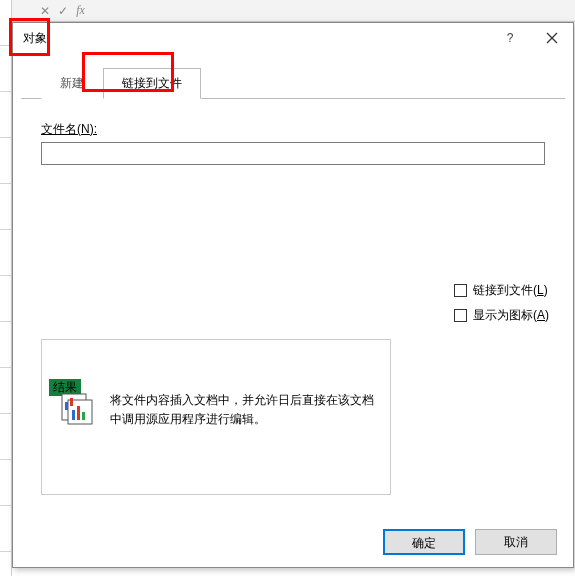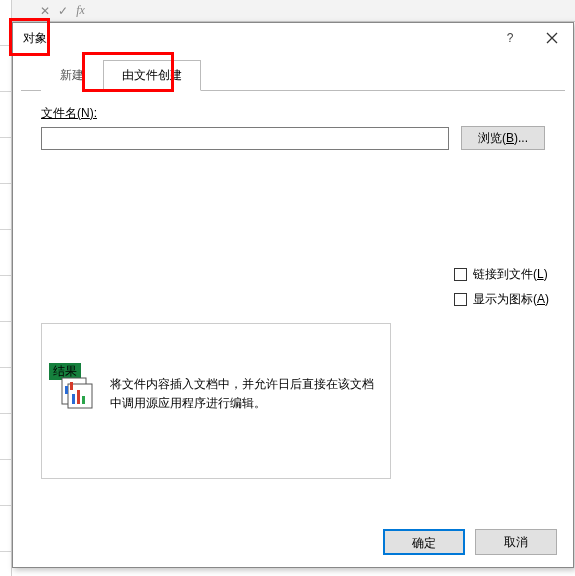--- a/index.html
+++ b/index.html
@@ -80,21 +80,21 @@
       justify-content: center;
       color: #444;
       cursor: pointer;
     }
     .titlebar .close svg { width: 12px; height: 12px; }
     .tabs {
       display: flex;
       padding: 6px 20px 0 20px;
       gap: 0;
       border-bottom: 1px solid #bbb;
-      margin: 0 8px;
+      margin: 8px 8px;
     }
     .tab {
       padding: 6px 18px;
       background: #fff;
       border: 1px solid transparent;
       border-bottom: none;
       color: #555;
       cursor: pointer;
       position: relative;
       top: 1px;
@@ -246,32 +246,29 @@
     <span class="help">?</span>
     <span class="close">
       <svg viewBox="0 0 12 12">
           <path d="M1 1 L11 11 M11 1 L1 11" stroke="#333" stroke-width="1.3"></path>
         </svg>
     </span>
   </div>
 
   <div class="tabs">
     <div class="tab">新建</div>
-    <div class="tab active">由文件创建</div>
+    <div class="tab active">链接到文件</div>
   </div>
 
   <div class="body">
     <div class="label-filename">
       <span>文件名(</span><span class="underline">N</span><span>):</span>
     </div>
     <div class="filerow">
       <input class="file-input" type="text" value="" style="">
-      <button class="browse-btn">
-        <span>浏览(</span><span class="underline">B</span><span>)...</span>
-      </button>
     </div>
 
     <div class="options">
       <label class="chk">
         <span class="box"></span>
         <span>
           <span>链接到文件(</span><span class="underline">L</span><span>)</span>
         </span>
       </label>
       <label class="chk">

